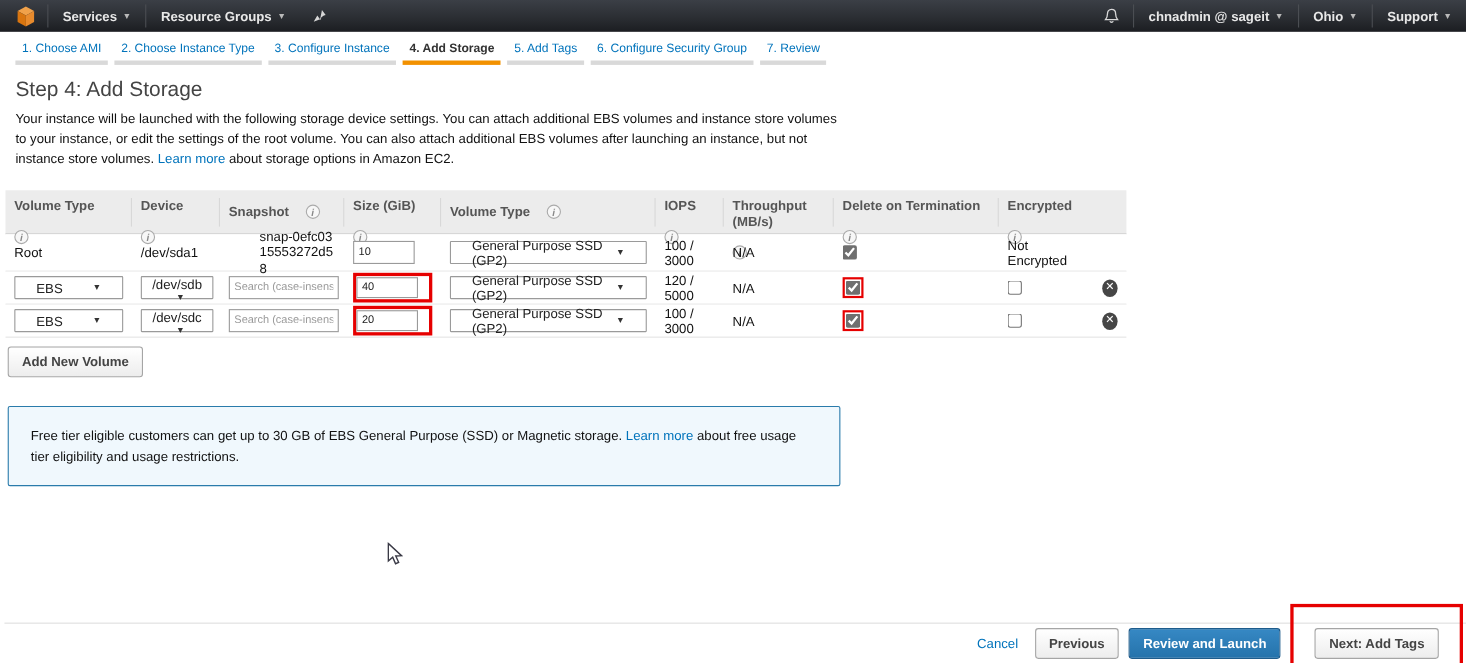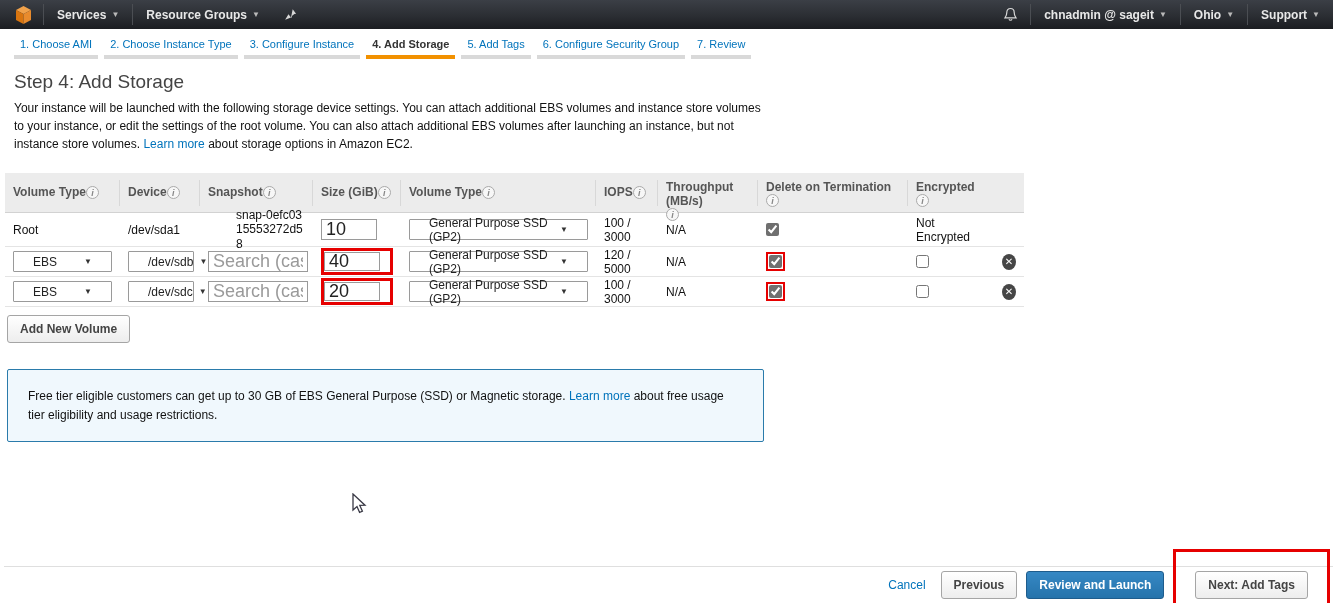--- a/index.html
+++ b/index.html
@@ -25,39 +25,39 @@
   
   .page-head { padding:12px 24px 0 14px; }
   .page-title { font-size:19px; color:#444; font-weight:normal; }
   .page-desc { margin-top:6px; width:758px; font-size:12px; color:#111; line-height:1.5; }
   a.link { color:#0073bb; text-decoration:none; cursor:pointer; }
 
   
   .vol-table { margin:20px 0 0 5px; width:1019px; font-size:12px; color:#111; }
   .t-row { display:flex; align-items:center; border-bottom:1px solid #e4e4e4; background:#fff; }
   .t-header { background:#ececec; border-bottom:1px solid #d2d2d2; align-items:center; height:40px; color:#555; font-weight:bold; }
-  .t-header .cell { border-right:1px solid #d8d8d8; display:flex; align-items:center; gap:0; height:26px; flex-wrap:wrap; line-height:1.2; }
+  .t-header .cell { border-right:1px solid #d8d8d8; display:flex; align-items:center; gap:15px; height:26px; flex-wrap:wrap; line-height:1.2; }
   .t-header .cell.no-sep { border-right:none; }
   .cell { padding:0 8px; display:flex; align-items:center; }
   .c1{width:115px;} .c2{width:80px;} .c3{width:113px;} .c4{width:88px;} .c5{width:195px;}
   .c6{width:62px;} .c7{width:100px;} .c8{width:150px;} .c9{width:86px;} .c10{width:30px; justify-content:flex-end;}
   .row-data { height:30px; }
   .row-root { height:34px; }
   .snap-text { width:100px; word-break:break-all; line-height:1.2;margin-left:28px; }
 
   .info-i { display:inline-block; width:13px; height:13px; border:1px solid #aaa; border-radius:50%;
     color:#888; background:#f7f7f7; font-size:9px; font-style:italic; font-weight:bold;
     text-align:center; line-height:12px; flex:0 0 auto; }
 
   .sel { background:#fff; border:1px solid #9a9a9a; height:21px; display:flex; align-items:center;
     justify-content:space-between; padding:0 19px; color:#222; cursor:pointer; border-radius:1px; }
   .sel .sel-caret { font-size:8px; color:#333; margin-left:6px; }
-  .sel-ebs { width:100px; } .sel-dev { width:66px; } .sel-type { width:180px; }
-
-  input[type=text] { border:1px solid #9a9a9a; height:21px; font-size:18px; padding:0 4px;
+  .sel-ebs { width:100px; } .sel-dev { width:66px;flex-direction:column; } .sel-type { width:180px; }
+
+  input[type=text] { border:1px solid #9a9a9a; height:21px; font-size:10px; padding:0 4px;
     font-family:"Liberation Sans","DejaVu Sans",sans-serif; color:#222; }
   .size-input { width:56px; }
   .snap-input { width:100px; color:#999; }
   .snap-input::placeholder { color:#9a9a9a; opacity:1; }
 
   .red-box-size { border:3px solid #e60000; width:79px; height:27px; display:flex; align-items:center; }
   .red-box-size input { border:1px solid #9a9a9a; width:56px; height:19px; }
   .red-box-check { border:2px solid #e60000; width:19px; height:19px; display:flex; align-items:center; justify-content:center; }
   input[type=checkbox] { width:13px; height:13px; accent-color:#6f6f6f; }
 

